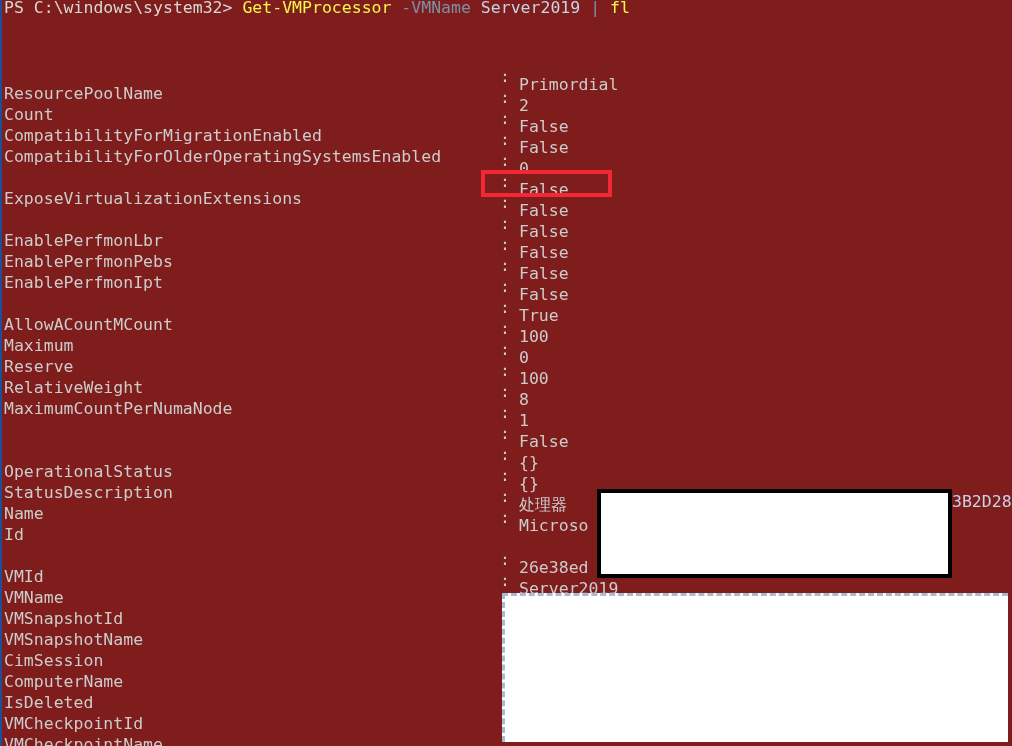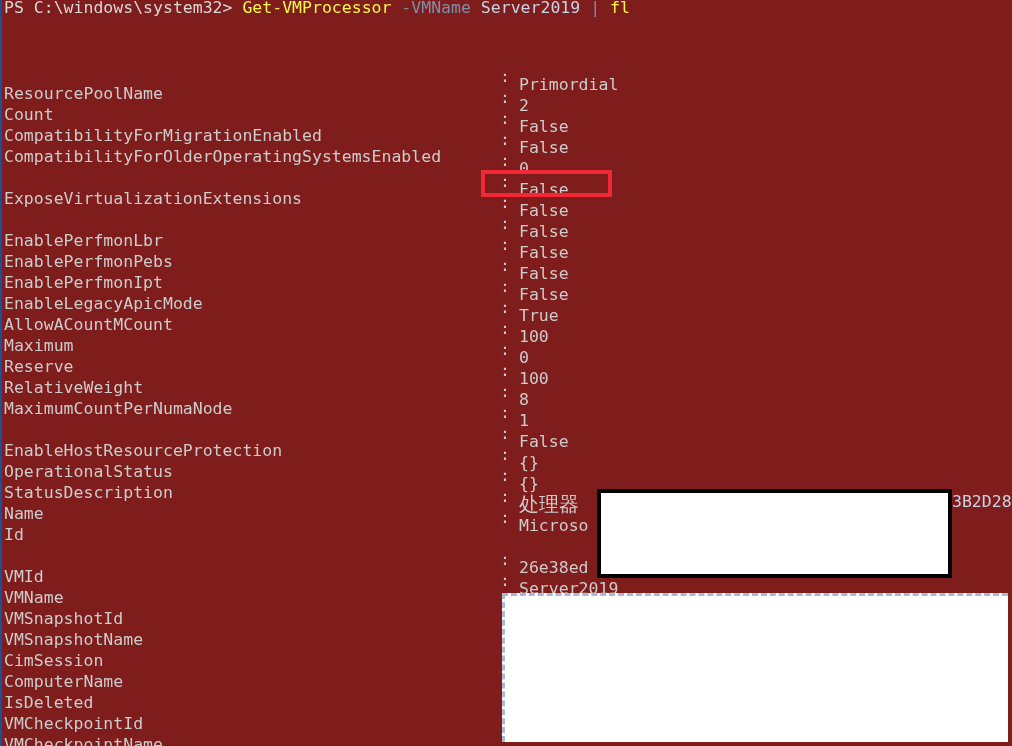--- a/index.html
+++ b/index.html
@@ -72,21 +72,21 @@
     left: 515px;
     top: 0;
     color: #CCCCCC;
     margin-top: 8px;
   }
   .row.cont .val {
     left: 515px;
   }
   .row .val.cjk {
     font-family: "DejaVu Sans", sans-serif;
-    font-size: 20px;
+    font-size: 16px;
   }
 
   
   #red-highlight {
     position: absolute;
     left: 481px;
     top: 170px;
     width: 123px;
     height: 19px;
     border: 4px solid #F32735;
@@ -130,28 +130,28 @@
       <div class="row"><span class="key">ResourcePoolName</span><span class="colon">:</span><span class="val">Primordial</span></div>
       <div class="row"><span class="key">Count</span><span class="colon">:</span><span class="val">2</span></div>
       <div class="row"><span class="key">CompatibilityForMigrationEnabled</span><span class="colon">:</span><span class="val">False</span></div>
       <div class="row"><span class="key">CompatibilityForOlderOperatingSystemsEnabled</span><span class="colon">:</span><span class="val">False</span></div>
       <div class="row"><span class="colon">:</span><span class="val">0</span></div>
       <div class="row"><span class="key">ExposeVirtualizationExtensions</span><span class="colon">:</span><span class="val">False</span></div>
       <div class="row"><span class="colon">:</span><span class="val">False</span></div>
       <div class="row"><span class="key">EnablePerfmonLbr</span><span class="colon">:</span><span class="val">False</span></div>
       <div class="row"><span class="key">EnablePerfmonPebs</span><span class="colon">:</span><span class="val">False</span></div>
       <div class="row"><span class="key">EnablePerfmonIpt</span><span class="colon">:</span><span class="val">False</span></div>
-      <div class="row"><span class="key">EnableLegacyApicMode</span><span class="colon">:</span><span class="val">False</span></div>
+      <div class="row"><span class="colon">:</span><span class="val">False</span></div>
       <div class="row"><span class="key">AllowACountMCount</span><span class="colon">:</span><span class="val">True</span></div>
       <div class="row"><span class="key">Maximum</span><span class="colon">:</span><span class="val">100</span></div>
       <div class="row"><span class="key">Reserve</span><span class="colon">:</span><span class="val">0</span></div>
       <div class="row"><span class="key">RelativeWeight</span><span class="colon">:</span><span class="val">100</span></div>
       <div class="row"><span class="key">MaximumCountPerNumaNode</span><span class="colon">:</span><span class="val">8</span></div>
       <div class="row"><span class="colon">:</span><span class="val">1</span></div>
-      <div class="row"><span class="key">EnableHostResourceProtection</span><span class="colon">:</span><span class="val">False</span></div>
+      <div class="row"><span class="colon">:</span><span class="val">False</span></div>
       <div class="row"><span class="key">OperationalStatus</span><span class="colon">:</span><span class="val">{}</span></div>
       <div class="row"><span class="key">StatusDescription</span><span class="colon">:</span><span class="val">{}</span></div>
       <div class="row"><span class="key">Name</span><span class="colon">:</span><span class="val cjk">处理器</span></div>
       <div class="row"><span class="key">Id</span><span class="colon">:</span><span class="val">Microso</span></div>
       <div class="row cont"><span class="key"></span><span class="val"></span></div>
       <div class="row"><span class="key">VMId</span><span class="colon">:</span><span class="val">26e38ed</span></div>
       <div class="row"><span class="key">VMName</span><span class="colon">:</span><span class="val">Server2019</span></div>
       <div class="row"><span class="key">VMSnapshotId</span><span class="colon">:</span><span class="val"></span></div>
       <div class="row"><span class="key">VMSnapshotName</span><span class="colon">:</span><span class="val"></span></div>
       <div class="row"><span class="key">CimSession</span><span class="colon">:</span><span class="val"></span></div>

